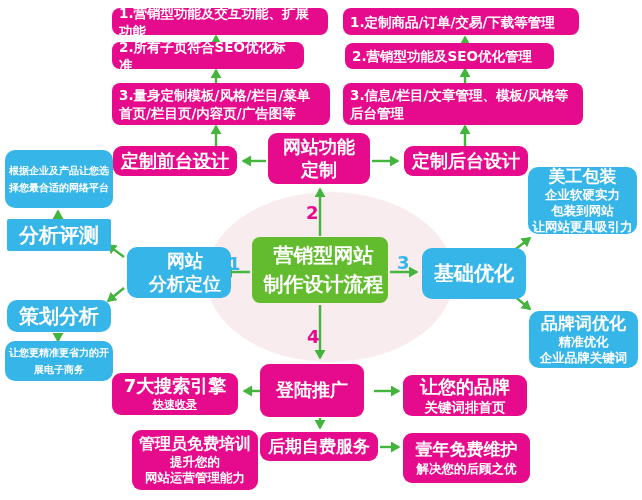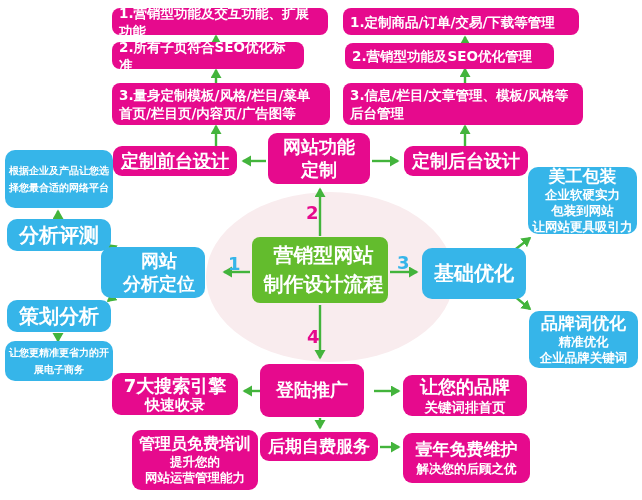--- a/index.html
+++ b/index.html
@@ -111,24 +111,24 @@
     <span>制作设计流程</span>
   </div>
   <div class="num num-blue" style="left:228px;top:253px;">1</div>
   <div class="num num-pink" style="left:306px;top:202px;">2</div>
   <div class="num num-blue" style="left:397px;top:252px;">3</div>
   <div class="num num-pink" style="left:307px;top:326px;">4</div>
 
   <div class="node blue note" style="left:5px;top:150px;width:108px;height:58px;">
     <span>根据企业及产品让您选择您最合适的网络平台</span>
   </div>
-  <div class="node blue f20" style="left:7px;top:219px;width:104px;height:32px;border-radius:10px;">
+  <div class="node blue f20" style="left:7px;top:219px;width:104px;height:32px;border-radius:2px;">
     <span>分析评测</span>
   </div>
-  <div class="node blue f18" style="left:101px;top:247px;width:104px;height:51px;border-radius:10px;padding-left:12px;">
+  <div class="node blue f18" style="left:127px;top:247px;width:104px;height:51px;border-radius:10px;padding-left:12px;">
     <span>网站</span>
     <span>分析定位</span>
   </div>
   <div class="node blue f20" style="left:7px;top:300px;width:104px;height:32px;border-radius:10px;">
     <span>策划分析</span>
   </div>
   <div class="node blue note" style="left:5px;top:341px;width:108px;height:40px;">
     <span>让您更精准更省力的开展电子商务</span>
   </div>
 
@@ -142,21 +142,21 @@
     <span class="sub">让网站更具吸引力</span>
   </div>
   <div class="node blue" style="left:529px;top:311px;width:109px;height:57px;border-radius:10px;">
     <span class="f17">品牌词优化</span>
     <span class="sub">精准优化</span>
     <span class="sub">企业品牌关键词</span>
   </div>
 
   <div class="node pink" style="left:112px;top:373px;width:126px;height:42px;">
     <span class="f18">7大搜索引擎</span>
-    <span class="sub" style="font-size:15px;">快速收录</span>
+    <span class="sub" style="font-size:11px;text-decoration:underline;">快速收录</span>
   </div>
   <div class="node pink f18" style="left:260px;top:364px;width:104px;height:53px;align-items:center;">
     <span>登陆推广</span>
   </div>
   <div class="node pink" style="left:403px;top:375px;width:124px;height:41px;">
     <span class="f18">让您的品牌</span>
     <span class="sub" style="font-size:13.5px;">关键词排首页</span>
   </div>
   <div class="node pink f17" style="left:260px;top:432px;width:118px;height:29px;">
     <span>后期自费服务</span>

